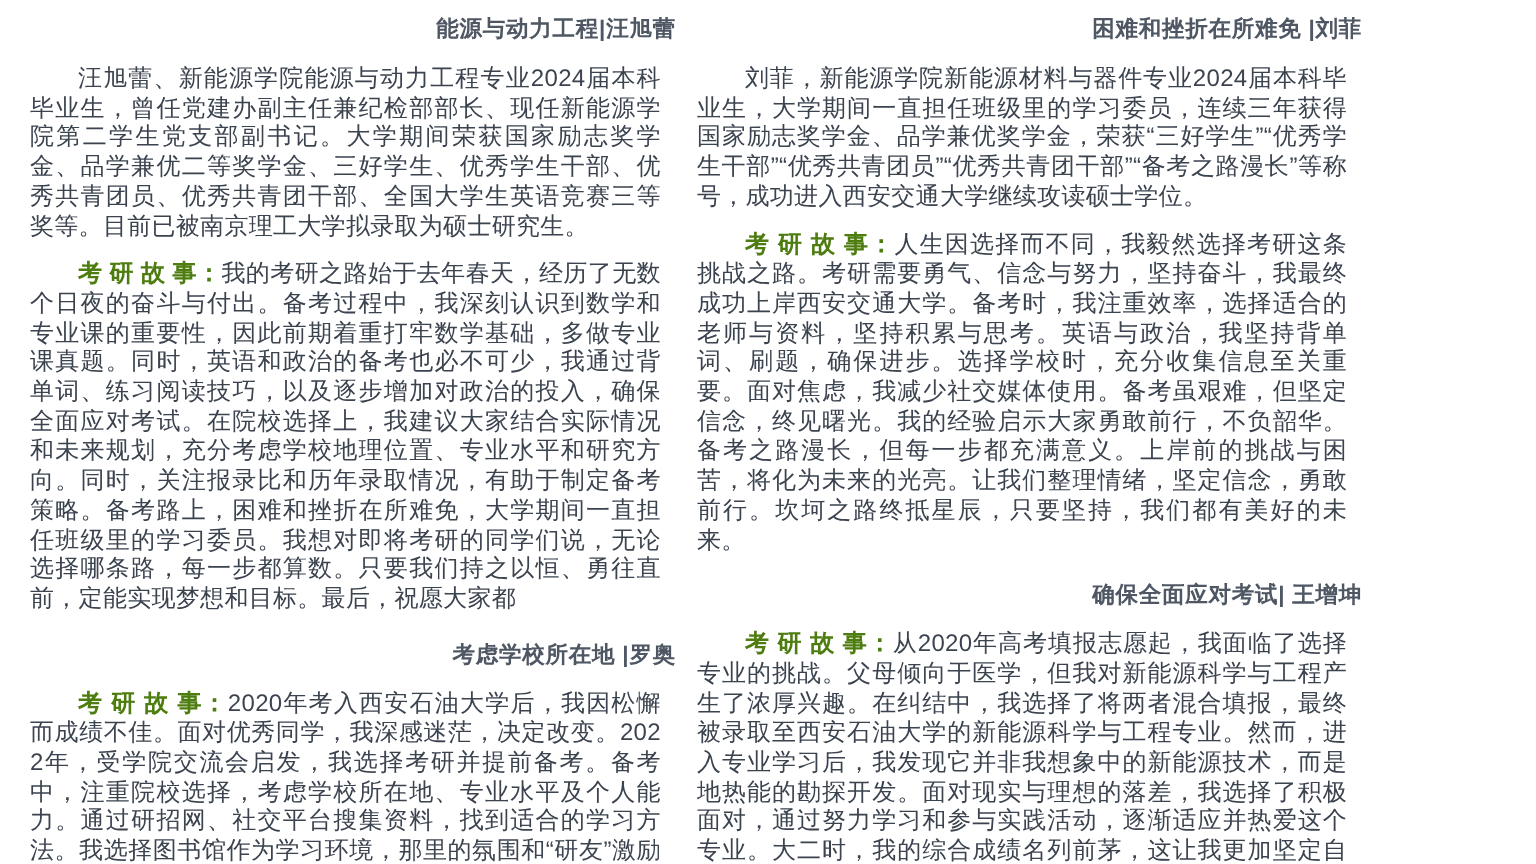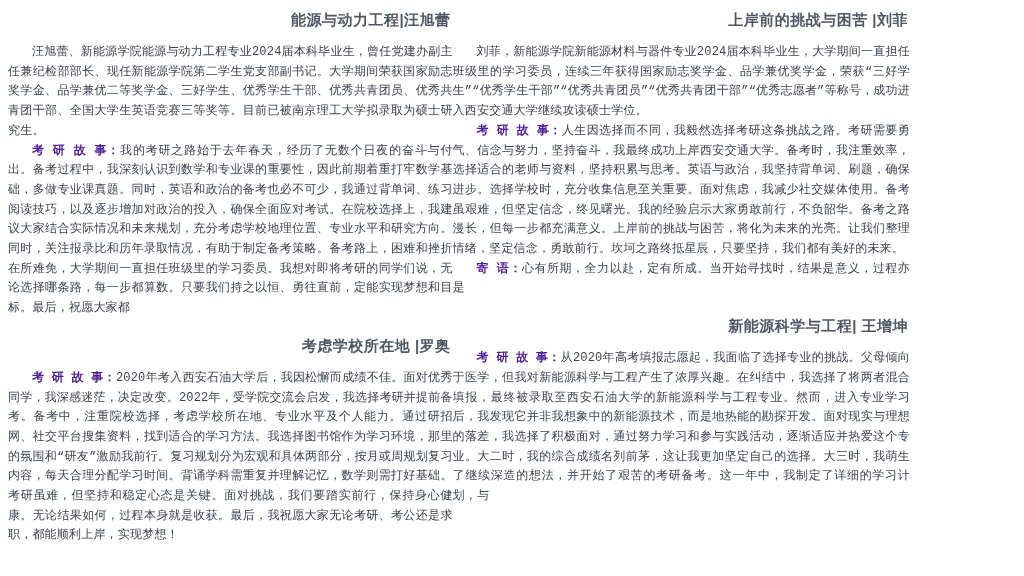--- a/index.html
+++ b/index.html
@@ -33,47 +33,45 @@
     font-size: 15px;
     line-height: 20px;
     color: #4e5763;
     letter-spacing: 0.5px;
     margin: 17px 2px 13px 0;
   }
   .sec-header:first-child {
     margin-top: 2px;
   }
   .para {
-    margin: 0;
+    margin: 12px;
     text-indent: 2em;
     text-align: justify;
-    font-size: 12px;
+    font-size: 16px;
     line-height: 19.7px;
     color: #3b434f;
     letter-spacing: 0.2px;
     word-break: break-all;
-    font-family: Liberation Mono, monospace;
   }
   .para .lead {
     font-weight: 700;
-    color: #4c1d95;
+    color: #4d7c0f;
   }
 </style>
 </head>
 <body>
 
 <div class="page">
   <div class="col col-left">
       <div class="sec-header">能源与动力工程|汪旭蕾</div>
       <p class="para"><span class="ptext">汪旭蕾、新能源学院能源与动力工程专业2024届本科毕业生，曾任党建办副主任兼纪检部部长、现任新能源学院第二学生党支部副书记。大学期间荣获国家励志奖学金、品学兼优二等奖学金、三好学生、优秀学生干部、优秀共青团员、优秀共青团干部、全国大学生英语竞赛三等奖等。目前已被南京理工大学拟录取为硕士研究生。</span></p>
       <p class="para"><b class="lead">考 研 故 事：</b><span class="ptext">我的考研之路始于去年春天，经历了无数个日夜的奋斗与付出。备考过程中，我深刻认识到数学和专业课的重要性，因此前期着重打牢数学基础，多做专业课真题。同时，英语和政治的备考也必不可少，我通过背单词、练习阅读技巧，以及逐步增加对政治的投入，确保全面应对考试。在院校选择上，我建议大家结合实际情况和未来规划，充分考虑学校地理位置、专业水平和研究方向。同时，关注报录比和历年录取情况，有助于制定备考策略。备考路上，困难和挫折在所难免，大学期间一直担任班级里的学习委员。我想对即将考研的同学们说，无论选择哪条路，每一步都算数。只要我们持之以恒、勇往直前，定能实现梦想和目标。最后，祝愿大家都</span></p>
       <div class="sec-header">考虑学校所在地 |罗奥</div>
       <p class="para"><b class="lead">考 研 故 事：</b><span class="ptext">2020年考入西安石油大学后，我因松懈而成绩不佳。面对优秀同学，我深感迷茫，决定改变。2022年，受学院交流会启发，我选择考研并提前备考。备考中，注重院校选择，考虑学校所在地、专业水平及个人能力。通过研招网、社交平台搜集资料，找到适合的学习方法。我选择图书馆作为学习环境，那里的氛围和“研友”激励我前行。复习规划分为宏观和具体两部分，按月或周规划复习内容，每天合理分配学习时间。背诵学科需重复并理解记忆，数学则需打好基础。考研虽难，但坚持和稳定心态是关键。面对挑战，我们要踏实前行，保持身心健康。无论结果如何，过程本身就是收获。最后，我祝愿大家无论考研、考公还是求职，都能顺利上岸，实现梦想！</span></p>
     </div>
   <div class="col col-right">
-      <div class="sec-header">上岸前的挑战与困苦 |刘菲</div>
-      <p class="para"><span class="ptext">刘菲，新能源学院新能源材料与器件专业2024届本科毕业生，大学期间一直担任班级里的学习委员，连续三年获得国家励志奖学金、品学兼优奖学金，荣获“三好学生”“优秀学生干部”“优秀共青团员”“优秀共青团干部”“优秀志愿者”等称号，成功进入西安交通大学继续攻读硕士学位。</span></p>
+      <div class="sec-header">困难和挫折在所难免 |刘菲</div>
+      <p class="para"><span class="ptext">刘菲，新能源学院新能源材料与器件专业2024届本科毕业生，大学期间一直担任班级里的学习委员，连续三年获得国家励志奖学金、品学兼优奖学金，荣获“三好学生”“优秀学生干部”“优秀共青团员”“优秀共青团干部”“备考之路漫长”等称号，成功进入西安交通大学继续攻读硕士学位。</span></p>
       <p class="para"><b class="lead">考 研 故 事：</b><span class="ptext">人生因选择而不同，我毅然选择考研这条挑战之路。考研需要勇气、信念与努力，坚持奋斗，我最终成功上岸西安交通大学。备考时，我注重效率，选择适合的老师与资料，坚持积累与思考。英语与政治，我坚持背单词、刷题，确保进步。选择学校时，充分收集信息至关重要。面对焦虑，我减少社交媒体使用。备考虽艰难，但坚定信念，终见曙光。我的经验启示大家勇敢前行，不负韶华。备考之路漫长，但每一步都充满意义。上岸前的挑战与困苦，将化为未来的光亮。让我们整理情绪，坚定信念，勇敢前行。坎坷之路终抵星辰，只要坚持，我们都有美好的未来。</span></p>
-      <p class="para"><b class="lead">寄 语：</b><span class="ptext">心有所期，全力以赴，定有所成。当开始寻找时，结果是意义，过程亦是</span></p>
-      <div class="sec-header">新能源科学与工程| 王增坤</div>
+      <div class="sec-header">确保全面应对考试| 王增坤</div>
       <p class="para"><b class="lead">考 研 故 事：</b><span class="ptext">从2020年高考填报志愿起，我面临了选择专业的挑战。父母倾向于医学，但我对新能源科学与工程产生了浓厚兴趣。在纠结中，我选择了将两者混合填报，最终被录取至西安石油大学的新能源科学与工程专业。然而，进入专业学习后，我发现它并非我想象中的新能源技术，而是地热能的勘探开发。面对现实与理想的落差，我选择了积极面对，通过努力学习和参与实践活动，逐渐适应并热爱这个专业。大二时，我的综合成绩名列前茅，这让我更加坚定自己的选择。大三时，我萌生了继续深造的想法，并开始了艰苦的考研备考。这一年中，我制定了详细的学习计划，与</span></p>
     </div>
 </div>
 
 </body></html>

